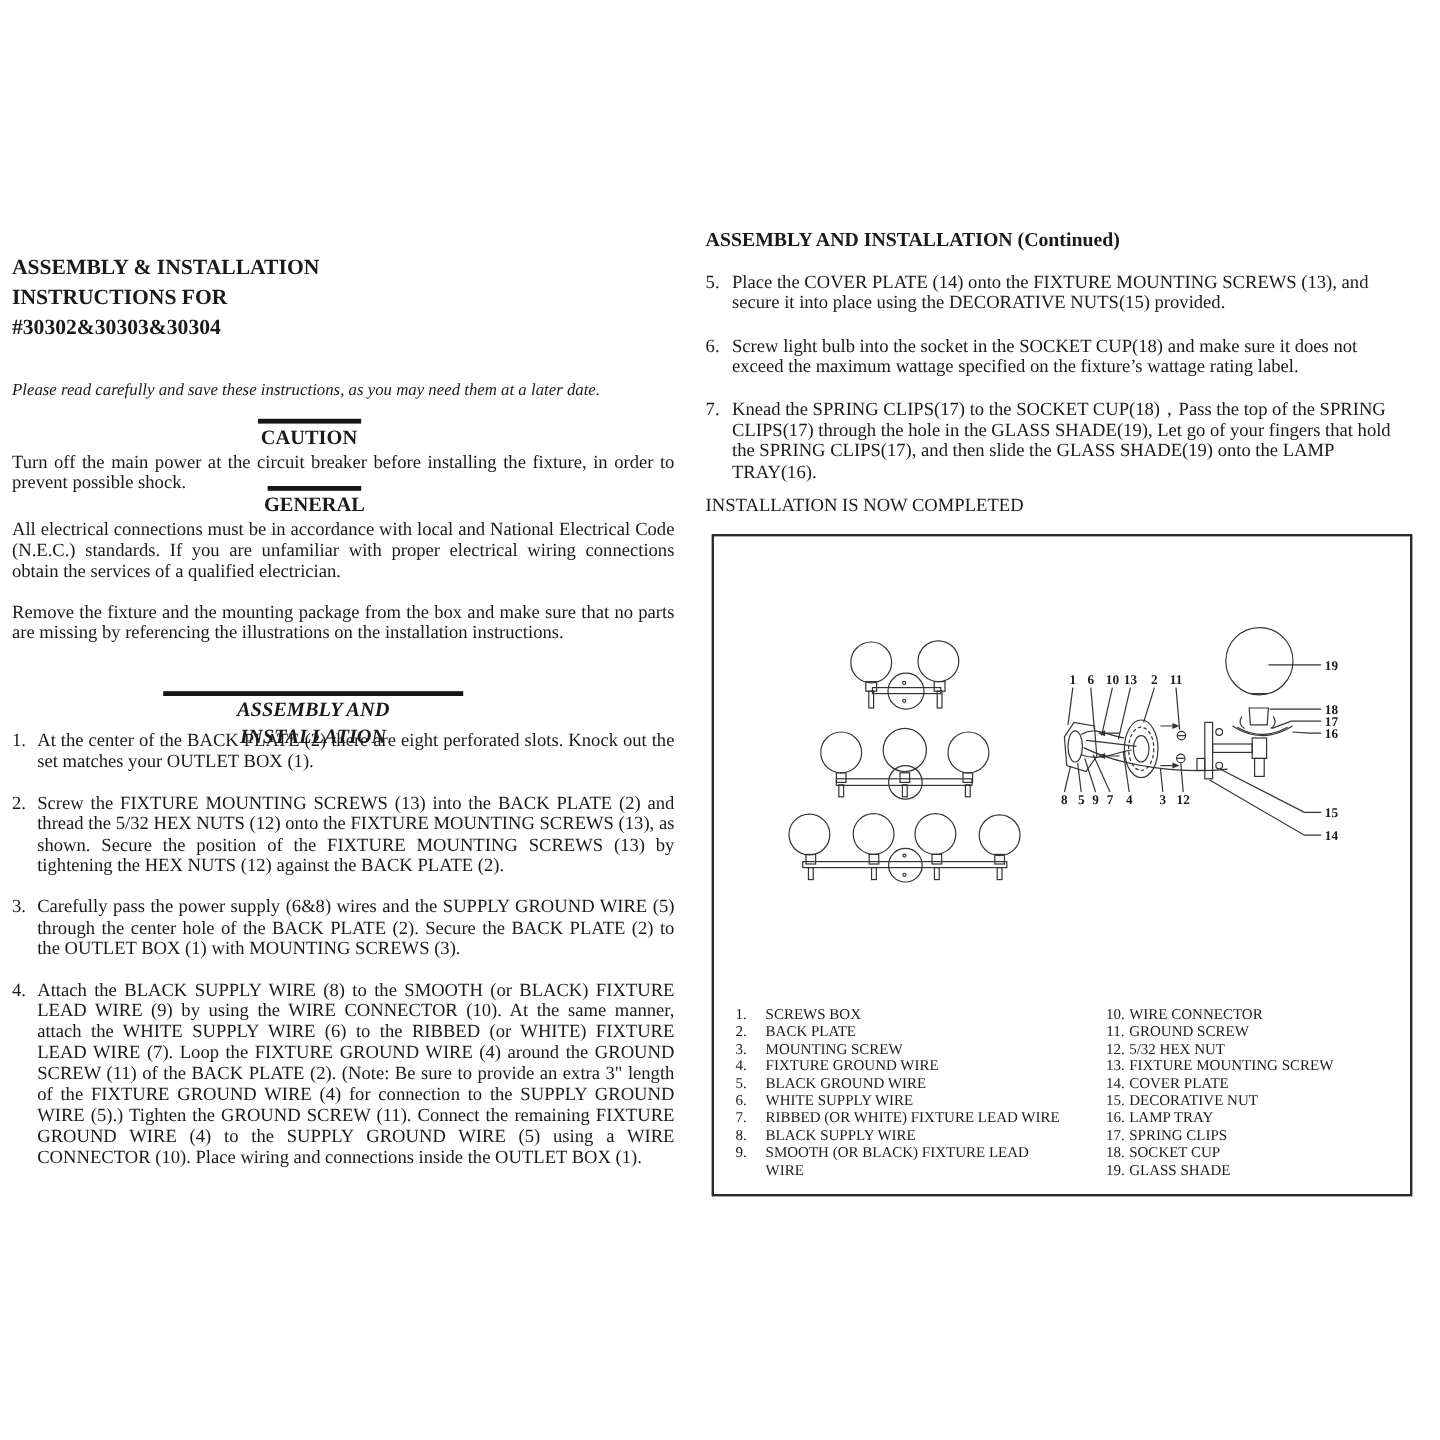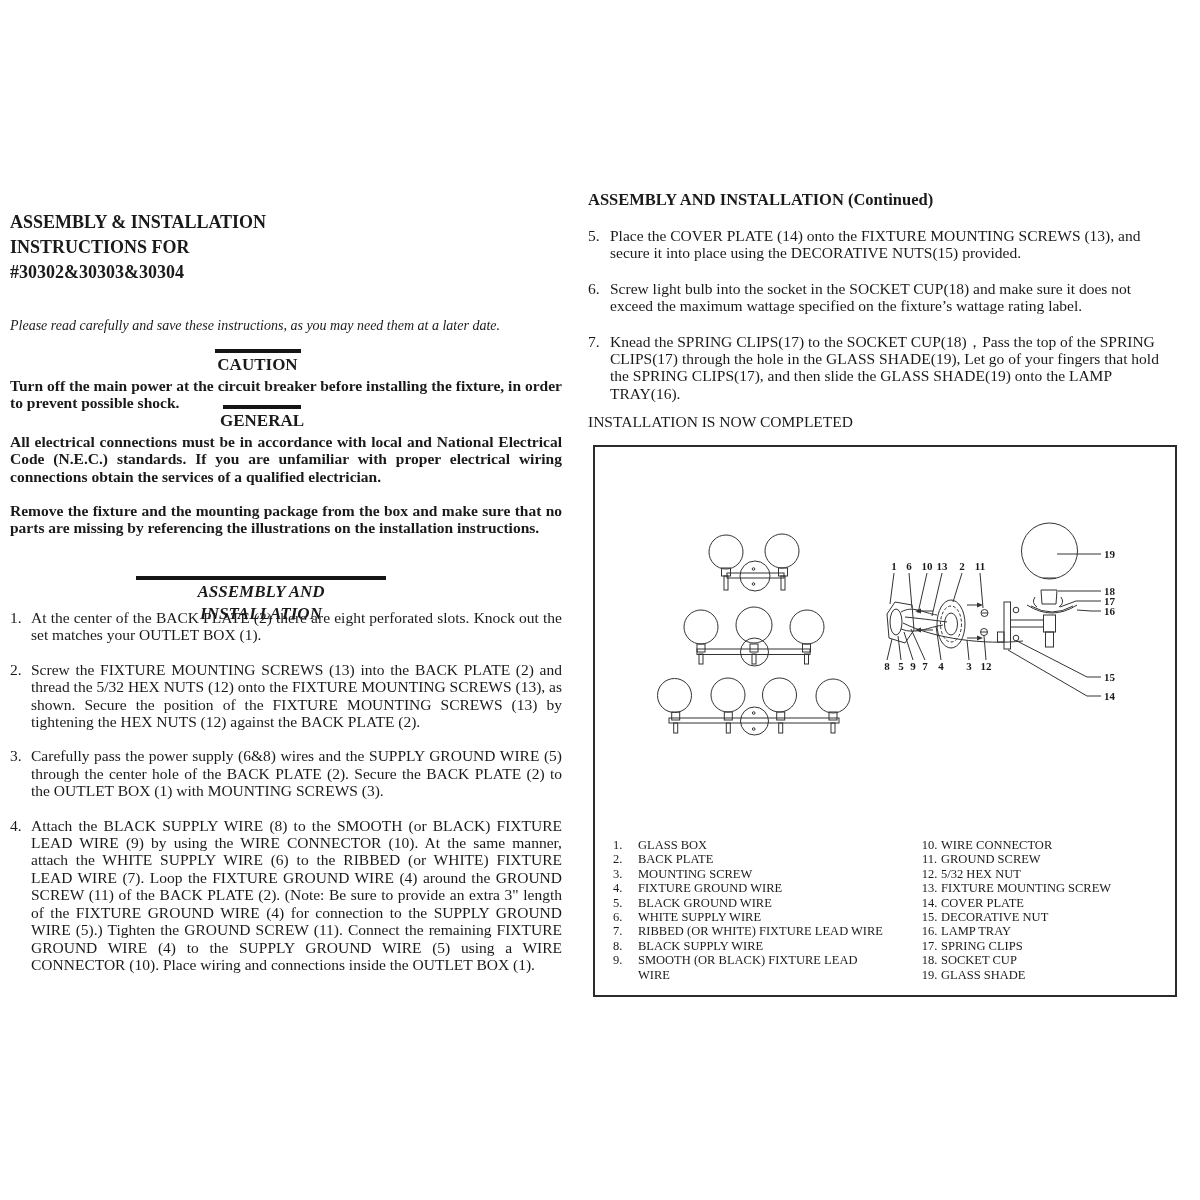--- a/index.html
+++ b/index.html
@@ -8,21 +8,21 @@
   
   #left-col{position:absolute;left:10px;top:0;width:552px;height:1200px;}
   #title-block{position:absolute;left:0;top:210px;width:550px;
                font-size:18px;font-weight:bold;line-height:25px;}
   #intro-note{position:absolute;left:0;top:317px;width:552px;font-size:14px;
               font-style:italic;line-height:18px;}
   .rule-head{position:absolute;text-align:center;}
   .rule-head .bar{height:4px;background:#151515;margin:0 auto;}
   .rule-head .htxt{font-size:17px;font-weight:bold;line-height:22px;margin-top:1px;}
   .para{position:absolute;left:0;width:552px;font-size:15.5px;line-height:17.4px;
-        text-align:justify;font-weight:bold;}
+        text-align:justify;}
   .items{position:absolute;left:0;width:552px;}
   .item{display:flex;margin-bottom:17px;font-size:15.5px;line-height:17.4px;}
   .item .inum{flex:0 0 21px;}
   .item .itext{flex:1;text-align:justify;}
   
   #right-col{position:absolute;left:588px;top:0;width:592px;height:440px;}
   #continued-heading{position:absolute;left:0;top:190px;width:505px;
                      font-size:16.5px;font-weight:bold;}
   #continued-items{position:absolute;left:0;top:227px;width:578px;}
   #continued-items .item{margin-bottom:18px;}
@@ -264,21 +264,21 @@
         <text x="509" y="168">16</text>
         <text x="509" y="234">15</text>
         <text x="509" y="253">14</text>
       </g>
     </svg>
 
     <div id="parts-left" class="plist" style="left:18px;top:391px;width:292px;">
 
         <div class="prow">
           <span class="pnum">1.</span>
-          <span class="plabel">GLASS BOX</span>
+          <span class="plabel">SCREWS BOX</span>
         </div>
 
         <div class="prow">
           <span class="pnum">2.</span>
           <span class="plabel">BACK PLATE</span>
         </div>
 
         <div class="prow">
           <span class="pnum">3.</span>
           <span class="plabel">MOUNTING SCREW</span>

